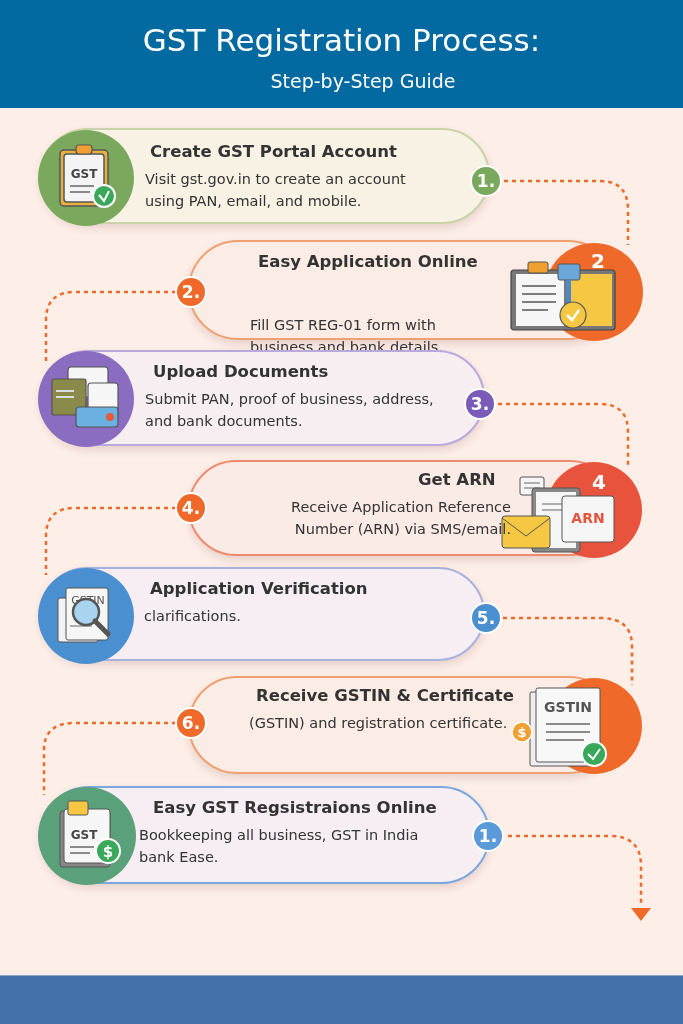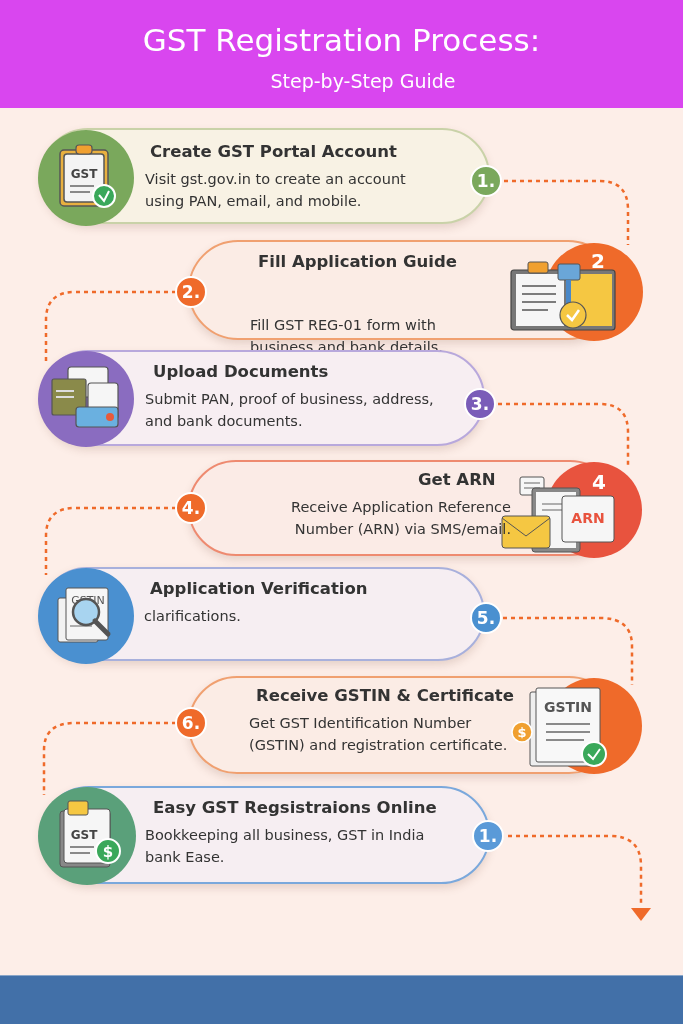--- a/index.html
+++ b/index.html
@@ -5,21 +5,21 @@
   * { box-sizing: border-box; margin: 0; padding: 0; }
   html, body { width: 683px; height: 1024px; overflow: hidden; }
   body {
     background: #fdeee8;
     font-family: "DejaVu Sans", "Liberation Sans", sans-serif;
     position: relative;
     color: #333;
   }
   .header {
     position: absolute; left: 0; top: 0; width: 683px; height: 108px;
-    background: #d946ef;
+    background: #0369a1;
     text-align: center; color: #fff;
   }
   .header .title {
     position: absolute; left: 0; right: 0; top: 22px;
     font-size: 31px; font-weight: normal; letter-spacing: 0px;
   }
   .header .subtitle {
     position: absolute; left: 0; right: 0; top: 70px;
     font-size: 19px;
     margin-left: 43px;
@@ -110,21 +110,21 @@
   <line x1="14" y1="28" x2="48" y2="28" stroke="#555" stroke-width="1.5"></line>
   <line x1="14" y1="36" x2="48" y2="36" stroke="#555" stroke-width="1.5"></line>
   <line x1="14" y1="44" x2="48" y2="44" stroke="#555" stroke-width="1.5"></line>
   <line x1="14" y1="52" x2="40" y2="52" stroke="#555" stroke-width="1.5"></line>
   <rect x="20" y="4" width="20" height="11" rx="2" fill="#f0a030" stroke="#555"></rect>
   <rect x="50" y="6" width="22" height="16" rx="2" fill="#6aa6d8" stroke="#555"></rect>
   <rect x="58" y="22" width="5" height="24" fill="#4a88c8"></rect>
   <circle cx="65" cy="57" r="13" fill="#f5c742" stroke="#555" stroke-width="1.2"></circle>
   <path d="M59 57 L64 62 L71 52" stroke="#fff" stroke-width="2.5" fill="none"></path>
 </svg>
-<div class="card-title" style="left:250px; top:252px;">Fill Application Guide</div>
+<div class="card-title" style="left:250px; top:252px;">Easy Application Online</div>
 <div class="card-desc" style="left:250px; top:278px;margin-top:36px;">
   <div>Fill GST REG-01 form with</div>
   <div>business and bank details.</div>
 </div>
 <div class="badge" style="left:175px; top:276px; background:#ef6a2a;">2.</div>
 
 <div class="card" style="left:40px; top:350px; width:445px; height:96px; border:2px solid #b8a8dc; background:#f7eef2;">
 </div>
 <div class="circle-icon" style="left:38px; top:351px; width:96px; height:96px; background:#8a6cc0;">
   <svg width="96" height="96">
@@ -196,39 +196,38 @@
   <line x1="36" y1="40" x2="80" y2="40" stroke="#666" stroke-width="1.5"></line>
   <line x1="36" y1="48" x2="80" y2="48" stroke="#666" stroke-width="1.5"></line>
   <line x1="36" y1="56" x2="74" y2="56" stroke="#666" stroke-width="1.5"></line>
   <circle cx="12" cy="48" r="10" fill="#f0a030" stroke="#fff" stroke-width="1.5"></circle>
   <text x="12" y="53" text-anchor="middle" font-size="13" font-weight="bold" fill="#fff" font-family="DejaVu Sans, sans-serif">$</text>
   <circle cx="84" cy="70" r="12" fill="#3aa85a" stroke="#fff" stroke-width="2"></circle>
   <path d="M78 70 L83 75 L90 65" stroke="#fff" stroke-width="2" fill="none"></path>
 </svg>
 <div class="card-title" style="left:248px; top:686px;">Receive GSTIN &amp; Certificate</div>
 <div class="card-desc" style="left:249px; top:712px;">
-  <div>Get GST Identification Number</div>
   <div>(GSTIN) and registration certificate.</div>
 </div>
 <div class="badge" style="left:175px; top:707px; background:#ef6a2a;">6.</div>
 
 <div class="card" style="left:40px; top:786px; width:450px; height:98px; border:2px solid #7aa8dc; background:#f6eef2;">
 </div>
 <div class="circle-icon" style="left:38px; top:787px; width:98px; height:98px; background:#5aa07a;">
   <svg width="98" height="98">
     <rect x="22" y="24" width="50" height="56" rx="3" fill="#888" stroke="#555"></rect>
     <rect x="26" y="22" width="46" height="54" rx="3" fill="#f6f6f6" stroke="#555"></rect>
     <rect x="30" y="14" width="20" height="14" rx="2" fill="#f5c742" stroke="#555"></rect>
     <text x="46" y="52" text-anchor="middle" font-size="12" font-weight="bold" fill="#444" font-family="DejaVu Sans, sans-serif">GST</text>
     <line x1="32" y1="60" x2="56" y2="60" stroke="#666" stroke-width="1.5"></line>
     <line x1="32" y1="66" x2="52" y2="66" stroke="#666" stroke-width="1.5"></line>
     <circle cx="70" cy="64" r="12" fill="#3aa85a" stroke="#fff" stroke-width="2"></circle>
     <text x="70" y="70" text-anchor="middle" font-size="15" font-weight="bold" fill="#fff" font-family="DejaVu Sans, sans-serif">$</text>
   </svg>
 </div>
 <div class="card-title" style="left:145px; top:798px;">Easy GST Regsistraions Online</div>
-<div class="card-desc" style="left:145px; top:824px;">
+<div class="card-desc" style="left:139px; top:824px;">
   <div>Bookkeeping all business, GST in India</div>
   <div>bank Ease.</div>
 </div>
 <div class="badge" style="left:472px; top:820px; background:#5a9ad8;">1.</div>
 
 <div class="footer"></div>
 
 </body></html>

